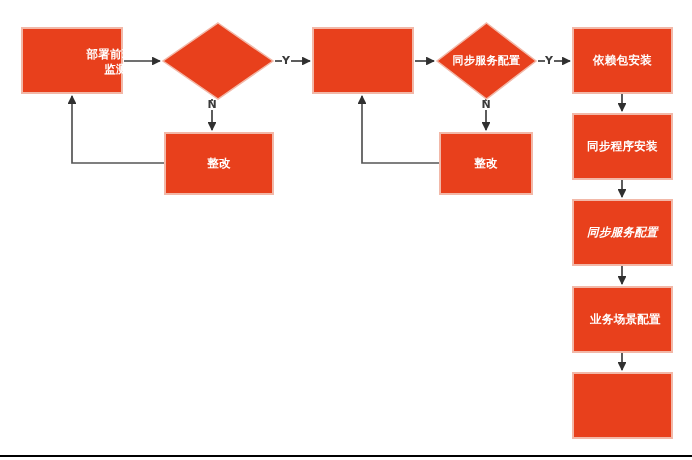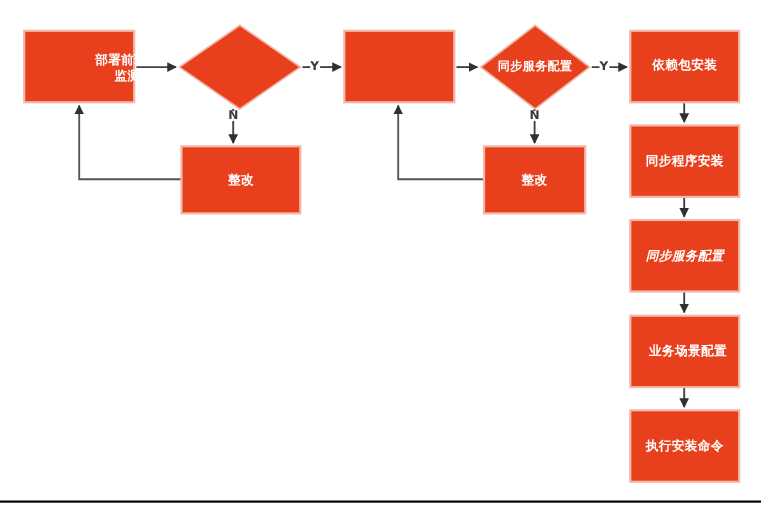--- a/index.html
+++ b/index.html
@@ -121,21 +121,20 @@
   <div class="node-label" style="left:440px; top:133px; width:92px; height:61px;">整改</div>
 
   <div class="node-label" style="left:573px; top:28px; width:99px; height:65px;font-family:Liberation Mono, monospace;">依赖包安装</div>
 
   <div class="node-label" style="left:573px; top:114px; width:99px; height:65px;">同步程序安装</div>
 
   <div class="node-label" style="left:573px; top:200px; width:99px; height:65px;font-style:italic;">同步服务配置</div>
 
   <div class="node-label" style="left:573px; top:287px; width:105px; height:65px;text-align:center;">业务场景配置</div>
 
-  <div class="node-label" style="left:573px; top:373px; width:99px; height:65px;">执行安装命令</div>
 
   <div class="edge-label" style="left:280px; top:55px; width:12px;">Y</div>
   <div class="edge-label" style="left:206px; top:99px; width:12px;">N</div>
   <div class="edge-label" style="left:543px; top:55px; width:12px;">Y</div>
   <div class="edge-label" style="left:480px; top:99px; width:12px;">N</div>
 
   <div class="bottom-rule" style="top:455px;"></div>
 
 </div>
 

